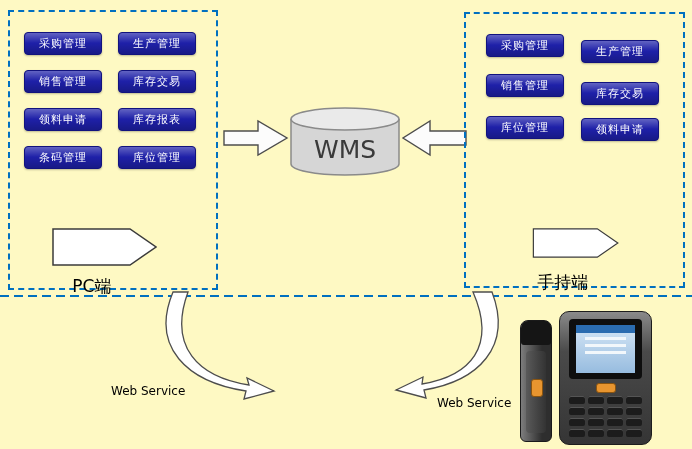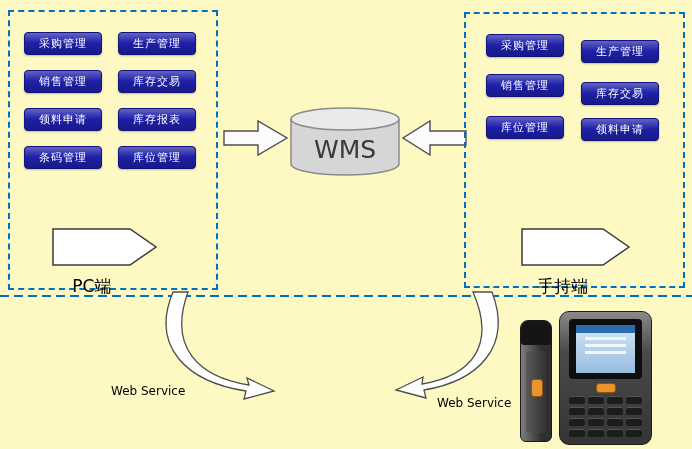--- a/index.html
+++ b/index.html
@@ -101,21 +101,21 @@
   </div>
 
   <div class="panel hh-panel">
     <div class="btn" style="left:20px;top:20px">采购管理</div>
     <div class="btn" style="left:115px;top:26px">生产管理</div>
     <div class="btn" style="left:20px;top:60px">销售管理</div>
     <div class="btn" style="left:115px;top:68px">库存交易</div>
     <div class="btn" style="left:20px;top:102px">库位管理</div>
     <div class="btn" style="left:115px;top:104px">领料申请</div>
 
-    <div class="tag" style="left:55px;top:214px;width:110px;height:38px">
+    <div class="tag" style="left:55px;top:214px;width:110px;height:30px">
       <svg viewBox="0 0 110 38">
         <polygon points="1,1 82,1 108,19 82,37 1,37" fill="#ffffff" stroke="#3b3b3b" stroke-width="1.5"></polygon>
       </svg>
       <div class="tag-text">手持端</div>
     </div>
   </div>
 
   <div class="cyl wms-cyl">
     <svg width="112" height="70" viewBox="0 0 112 70">
       <path d="M2,12 L2,57 A54,11 0 0 0 110,57 L110,12" fill="#d6d6d6" stroke="#8a8a8a" stroke-width="1.5"></path>

